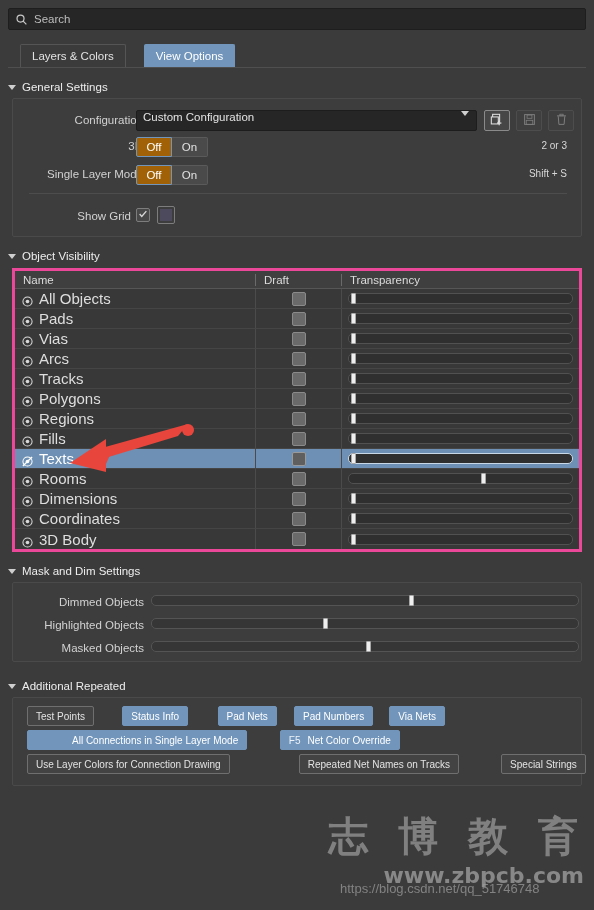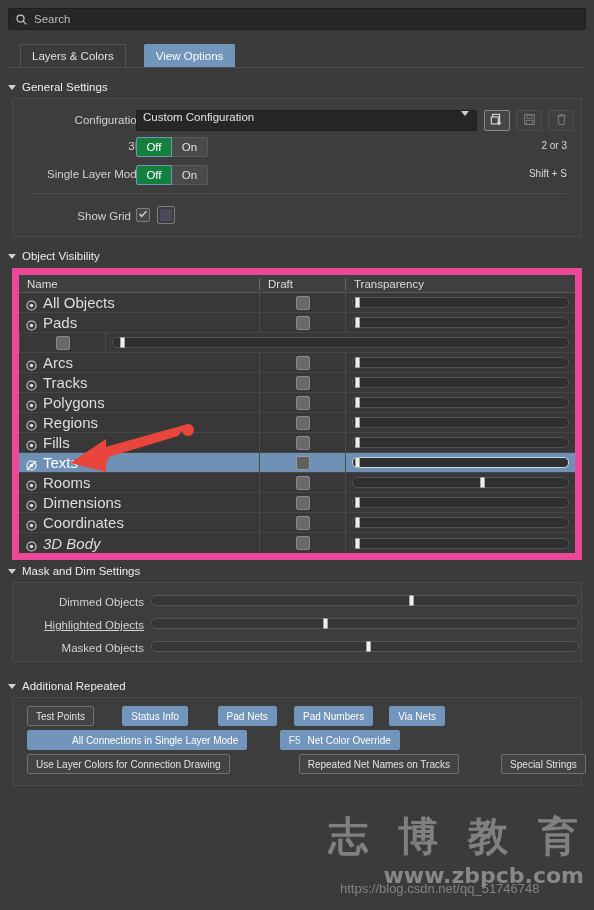--- a/index.html
+++ b/index.html
@@ -75,21 +75,21 @@
   }
   .iconbtn.strong { border-color: #8a8a8a; background: #464646; }
   .iconbtn.dim { border-color: #4d4d4d; background: #3f3f3f; }
 
   
   .toggle { position: absolute; display: flex; height: 20px; }
   .toggle .seg {
     width: 36px; display: flex; align-items: center; justify-content: center;
     font-size: 11.5px; color: #e0e0e0; border: 1px solid #5a5a5a; background: #4a4a4a;
   }
-  .toggle .seg.on { background: #15803d; color: #ffffff; border-color: #7195bb; }
+  .toggle .seg.on { background: #a16207; color: #ffffff; border-color: #7195bb; }
   .toggle .seg:first-child { border-radius: 2px 0 0 2px; }
   .toggle .seg:last-child { border-radius: 0 2px 2px 0; border-left: none; }
 
   .hotkey { position: absolute; right: 14px; color: #d8d8d8; font-size: 10px; }
 
   .hr { position: absolute; height: 1px; background: #4d4d4d; }
 
   .checkbox {
     position: absolute; width: 14px; height: 14px; border: 1px solid #7d7d7d;
     border-radius: 2px; background: #484848;
@@ -98,35 +98,35 @@
   .checkbox svg { width: 10px; height: 10px; }
   .swatch {
     position: absolute; width: 18px; height: 18px;
     border: 1px solid #7d7d7d; border-radius: 2px; padding: 2px;
   }
   .swatch i { display: block; width: 100%; height: 100%; background: #4c4a5c; }
 
   
   .table {
     position: absolute; left: 12px; top: 268px; width: 570px;
-    border: 7px solid #ec4899; background: #383838;
+    border: 3px solid #ec4899; background: #383838;
   }
   .thead {
     display: flex; height: 18px; align-items: center;
     background: #3f3f3f; border-bottom: 1px solid #565656;
     color: #dcdcdc; font-size: 11.5px;
   }
   .th-name { width: 240px; padding-left: 8px; }
   .th-draft { width: 86px; padding-left: 8px; border-left: 1px solid #6a6a6a; }
   .th-trans { flex: 1; padding-left: 8px; border-left: 1px solid #6a6a6a; }
   .trow {
     display: flex; height: 20px; align-items: center;
     border-bottom: 1px solid #454545; font-size: 15px; color: #dedede;
   }
-  .trow:last-child { border-bottom: none; font-style: italic; }
+  .trow:last-child { border-bottom: none; }
   .trow.sel { background: #6d90b4; color: #ffffff; }
   .c-name { width: 240px; display: flex; align-items: center; padding-left: 7px; gap: 6px; }
   .c-draft { width: 86px; display: flex; align-items: center; justify-content: center;
              border-left: 1px solid #4b4b4b; height: 100%; }
   .c-trans { flex: 1; display: flex; align-items: center; border-left: 1px solid #4b4b4b;
              height: 100%; padding: 0 6px; }
   .eye { width: 11px; height: 11px; flex: none; }
   .draftbox {
     width: 14px; height: 14px; border: 1px solid #8a8a8a; border-radius: 2px;
     background: #6a6a6a;
@@ -307,20 +307,27 @@
           <div class="c-draft">
             <span class="draftbox"></span>
           </div>
           <div class="c-trans">
             <div class="slider">
               <div class="thumb" style="left:calc(2% - 2px);"></div>
             </div>
           </div>
         </div>
         <div class="trow">
+          <div class="c-name">
+            <span class="eye"><svg viewBox="0 0 12 12" width="11" height="11">
+                <circle cx="6" cy="6" r="5" fill="none" stroke="#d9d9d9" stroke-width="1.1"></circle>
+                <circle cx="6" cy="6" r="2" fill="#d9d9d9"></circle>
+              </svg></span>
+            <span>Vias</span>
+          </div>
           <div class="c-draft">
             <span class="draftbox"></span>
           </div>
           <div class="c-trans">
             <div class="slider">
               <div class="thumb" style="left:calc(2% - 2px);"></div>
             </div>
           </div>
         </div>
         <div class="trow">
@@ -509,21 +516,21 @@
     <span class="caret"></span>
     <span>Mask and Dim Settings</span>
   </div>
 
   <div class="panel" style="left:12px; top:582px; width:570px; height:80px;">
     <span class="row-label" style="position:absolute; left:0px; top:13px; width:131px;">Dimmed Objects</span>
     <div class="mslider" style="left:138px; top:12px; width:428px;">
       <div class="thumb" style="left:257px;"></div>
     </div>
 
-    <span class="row-label" style="position:absolute; left:0px; top:36px; width:131px;text-decoration:underline;">Highlighted Objects</span>
+    <span class="row-label" style="position:absolute; left:0px; top:36px; width:131px;">Highlighted Objects</span>
     <div class="mslider" style="left:138px; top:35px; width:428px;">
       <div class="thumb" style="left:171px;"></div>
     </div>
 
     <span class="row-label" style="position:absolute; left:0px; top:59px; width:131px;">Masked Objects</span>
     <div class="mslider" style="left:138px; top:58px; width:428px;">
       <div class="thumb" style="left:214px;"></div>
     </div>
   </div>
 

